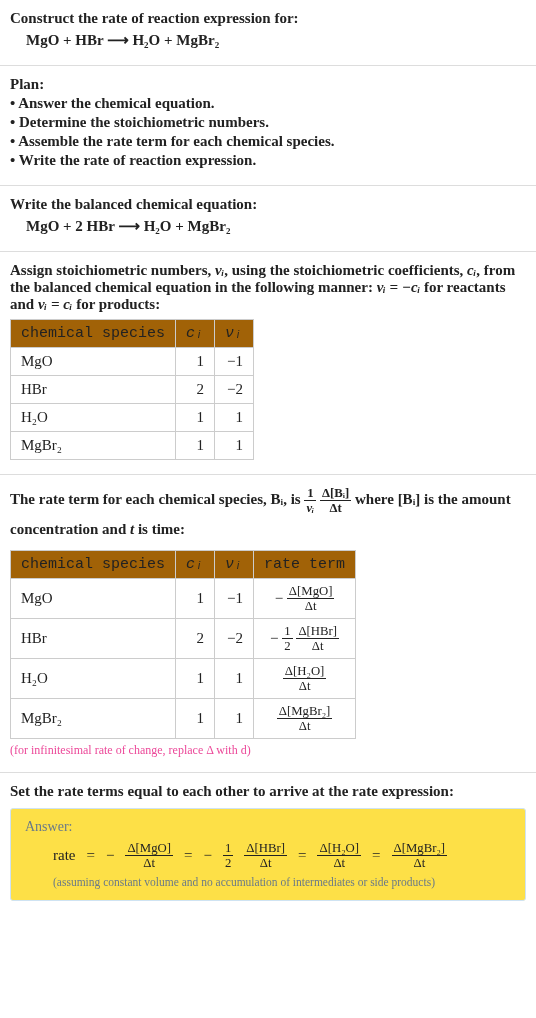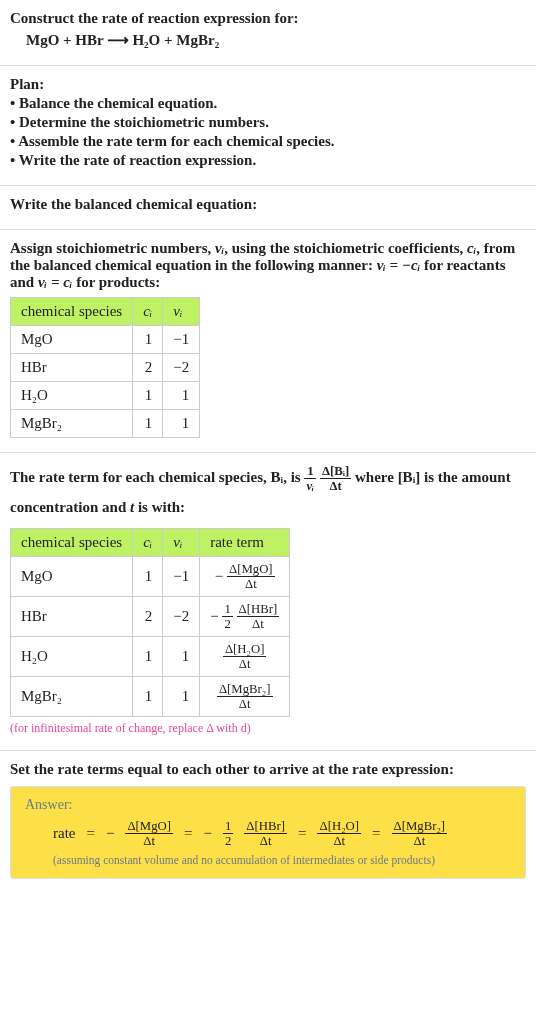--- a/index.html
+++ b/index.html
@@ -25,21 +25,21 @@
 table.data {
   border-collapse: collapse;
   margin-top: 6px;
 }
 table.data th, table.data td {
   border: 1px solid #ccc;
   padding: 5px 10px;
   text-align: left;
   font-weight: normal;
 }
-table.data th { background: #bef264; }
+table.data th { background: #a16207; font-family: Liberation Mono, monospace; }
 table.data td.num { text-align: right; }
 table.data td.center { text-align: center; }
 
 .frac {
   display: inline-block;
   vertical-align: middle;
   text-align: center;
   font-size: 0.85em;
   line-height: 1.1;
 }
@@ -89,28 +89,31 @@
 
 <div class="section">
   <p>Construct the rate of reaction expression for:</p>
   <p class="eq">
     <span>MgO + HBr ⟶ H₂O + MgBr₂</span>
   </p>
 </div>
 
 <div class="section">
   <p>Plan:</p>
-  <p>• <span>Balance the chemical equation.</span></p>
+  <p>• <span>Answer the chemical equation.</span></p>
   <p>• <span>Determine the stoichiometric numbers.</span></p>
   <p>• <span>Assemble the rate term for each chemical species.</span></p>
   <p>• <span>Write the rate of reaction expression.</span></p>
 </div>
 
 <div class="section">
   <p>Write the balanced chemical equation:</p>
+  <p class="eq">
+    <span>MgO + 2 HBr ⟶ H₂O + MgBr₂</span>
+  </p>
 </div>
 
 <div class="section">
   <p>
     <span>Assign stoichiometric numbers, </span><span class="ital">νᵢ</span><span>, using the stoichiometric coefficients, </span><span class="ital">cᵢ</span><span>, from the balanced chemical equation in the following manner: </span><span class="ital">νᵢ = −cᵢ</span><span> for reactants and </span><span class="ital">νᵢ = cᵢ</span><span> for products:</span>
   </p>
   <table class="data">
     <tbody>
         <tr>
       <th>chemical species</th>
@@ -145,21 +148,21 @@
   <p style="line-height:1.9;">
     <span>The rate term for each chemical species, </span><span>Bᵢ</span><span>, is </span>
     <span class="frac inline-mid">
       <span class="num">1</span>
       <span class="den ital">νᵢ</span>
     </span>
     <span class="frac inline-mid">
       <span class="num">Δ[Bᵢ]</span>
       <span class="den">Δt</span>
     </span>
-    <span> where </span><span>[Bᵢ]</span><span> is the amount concentration and </span><span class="ital">t</span><span> is with:</span>
+    <span> where </span><span>[Bᵢ]</span><span> is the amount concentration and </span><span class="ital">t</span><span> is time:</span>
   </p>
 
   <table class="data">
     <tbody>
         <tr>
       <th>chemical species</th>
       <th><span class="ital">cᵢ</span></th>
       <th><span class="ital">νᵢ</span></th>
       <th>rate term</th>
     </tr>

